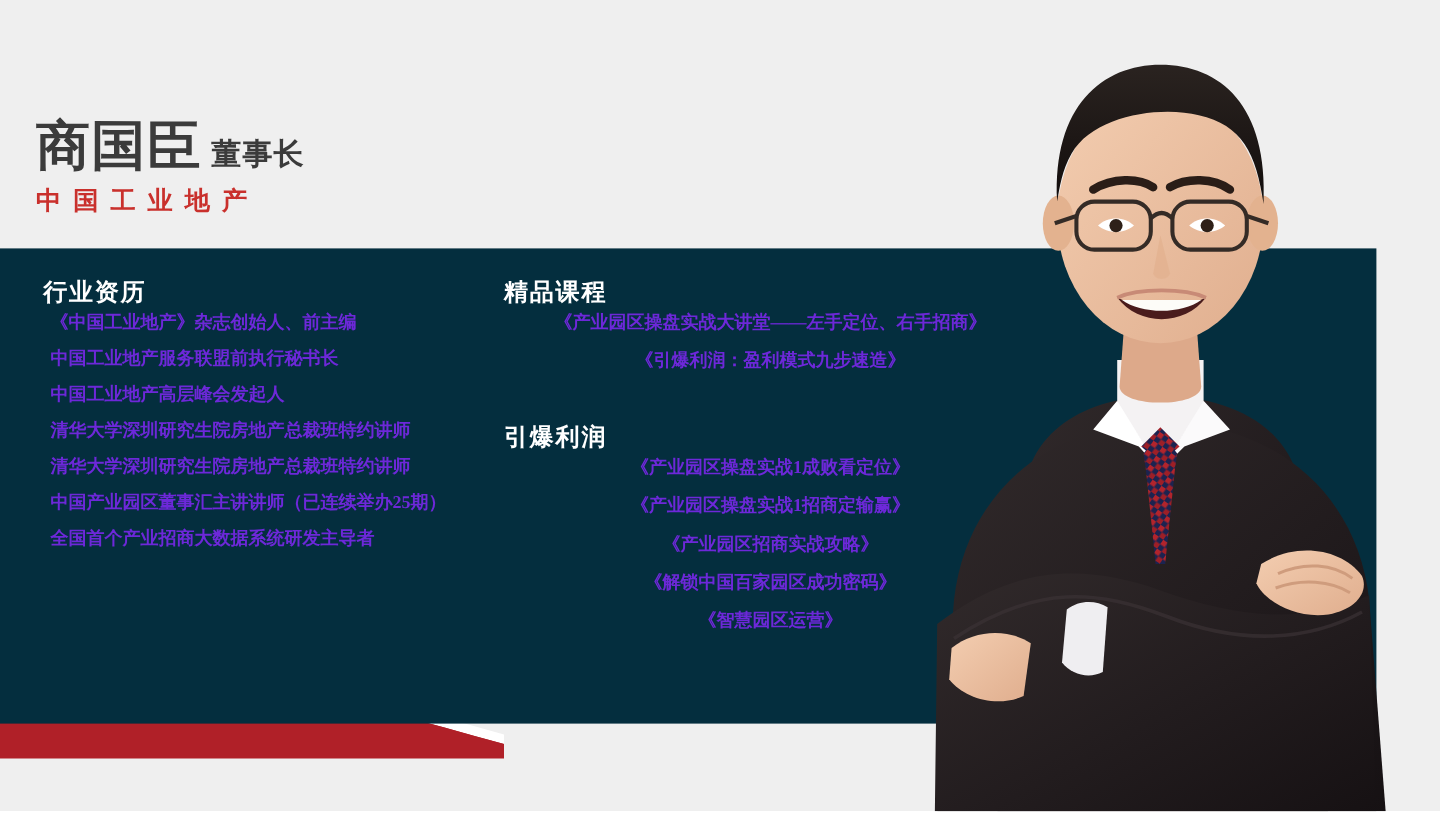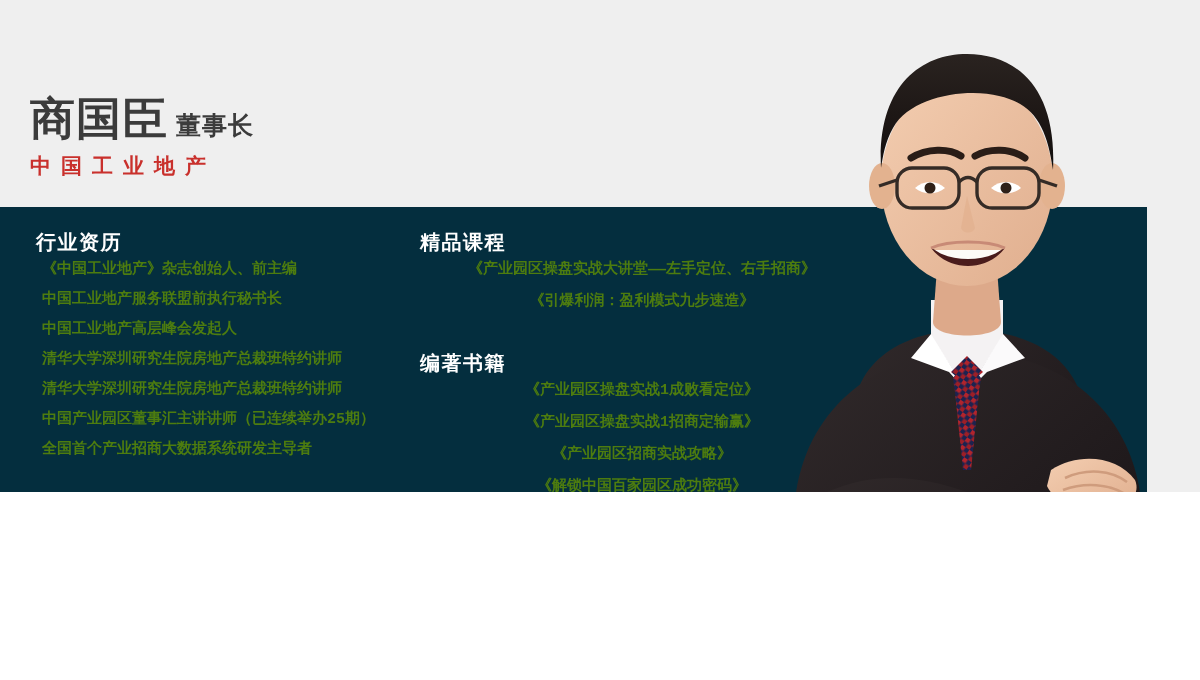--- a/index.html
+++ b/index.html
@@ -5,24 +5,24 @@
   html, body {
     margin: 0;
     padding: 0;
     background: #ffffff;
   }
   * { box-sizing: border-box; }
 
   .stage {
     position: relative;
     width: 1200px;
-    height: 492px;
+    height: 676px;
     overflow: hidden;
     background: #efefef;
-    font-family: Liberation Mono, monospace;
+    font-family: Liberation Serif, serif;
   }
 
   
   .red-wedge {
     position: absolute;
     left: 0;
     top: 480px;
     width: 420px;
     height: 200px;
     overflow: hidden;
@@ -93,21 +93,21 @@
     letter-spacing: 1.5px;
     margin: 0 0 6px 0;
     line-height: 1.2;
   }
   .sec-head.spaced { margin-top: 44px; }
 
   .items { margin: 0; padding: 0; list-style: none; }
   .items li {
     font-size: 15px;
     font-weight: 700;
-    color: #4d7c0f;
+    color: #6d28d9;
     line-height: 1;
     padding: 0 0 0 6px;
     margin: 0 0 15px 0;
     white-space: nowrap;
   }
   .col-right .items li { padding-left: 14px; margin-bottom: 17px; text-align: center; }
 
   
   .portrait {
     position: absolute;
@@ -155,21 +155,21 @@
       <li>全国首个产业招商大数据系统研发主导者</li>
     </ul>
   </div>
 
   <div class="col col-right">
     <h2 class="sec-head">精品课程</h2>
     <ul class="items">
       <li>《产业园区操盘实战大讲堂——左手定位、右手招商》</li>
       <li>《引爆利润：盈利模式九步速造》</li>
     </ul>
-    <h2 class="sec-head spaced">编著书籍</h2>
+    <h2 class="sec-head spaced">引爆利润</h2>
     <ul class="items">
       <li>《产业园区操盘实战1成败看定位》</li>
       <li>《产业园区操盘实战1招商定输赢》</li>
       <li>《产业园区招商实战攻略》</li>
       <li>《解锁中国百家园区成功密码》</li>
       <li>《智慧园区运营》</li>
     </ul>
   </div>
 
   <div class="portrait">

